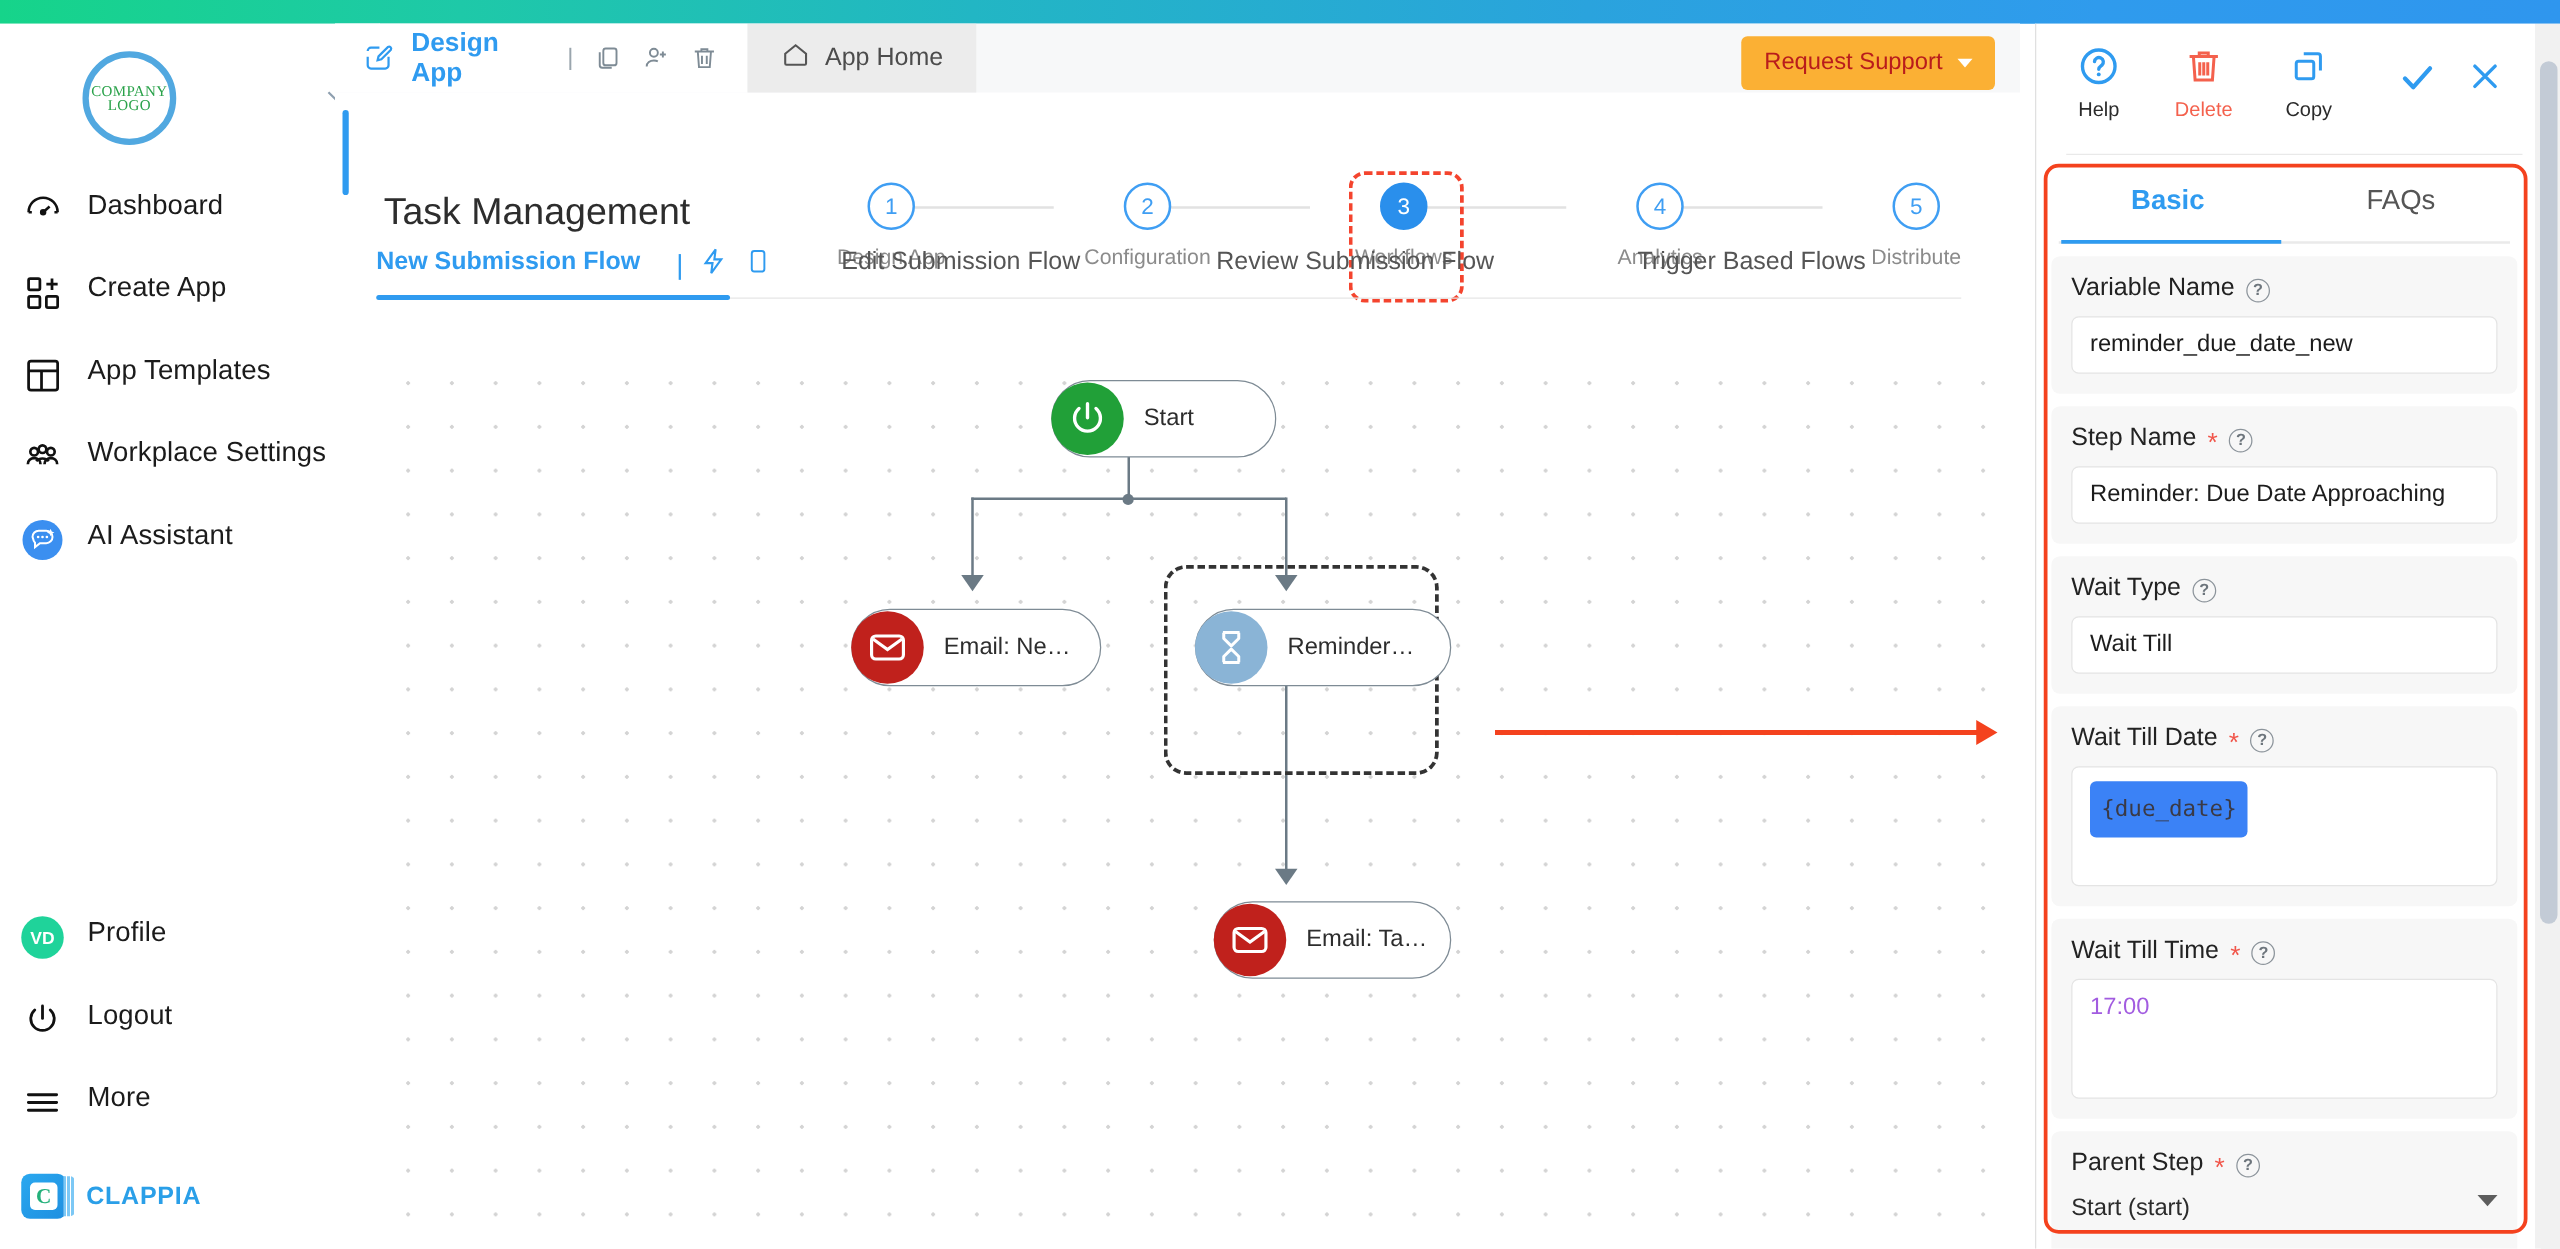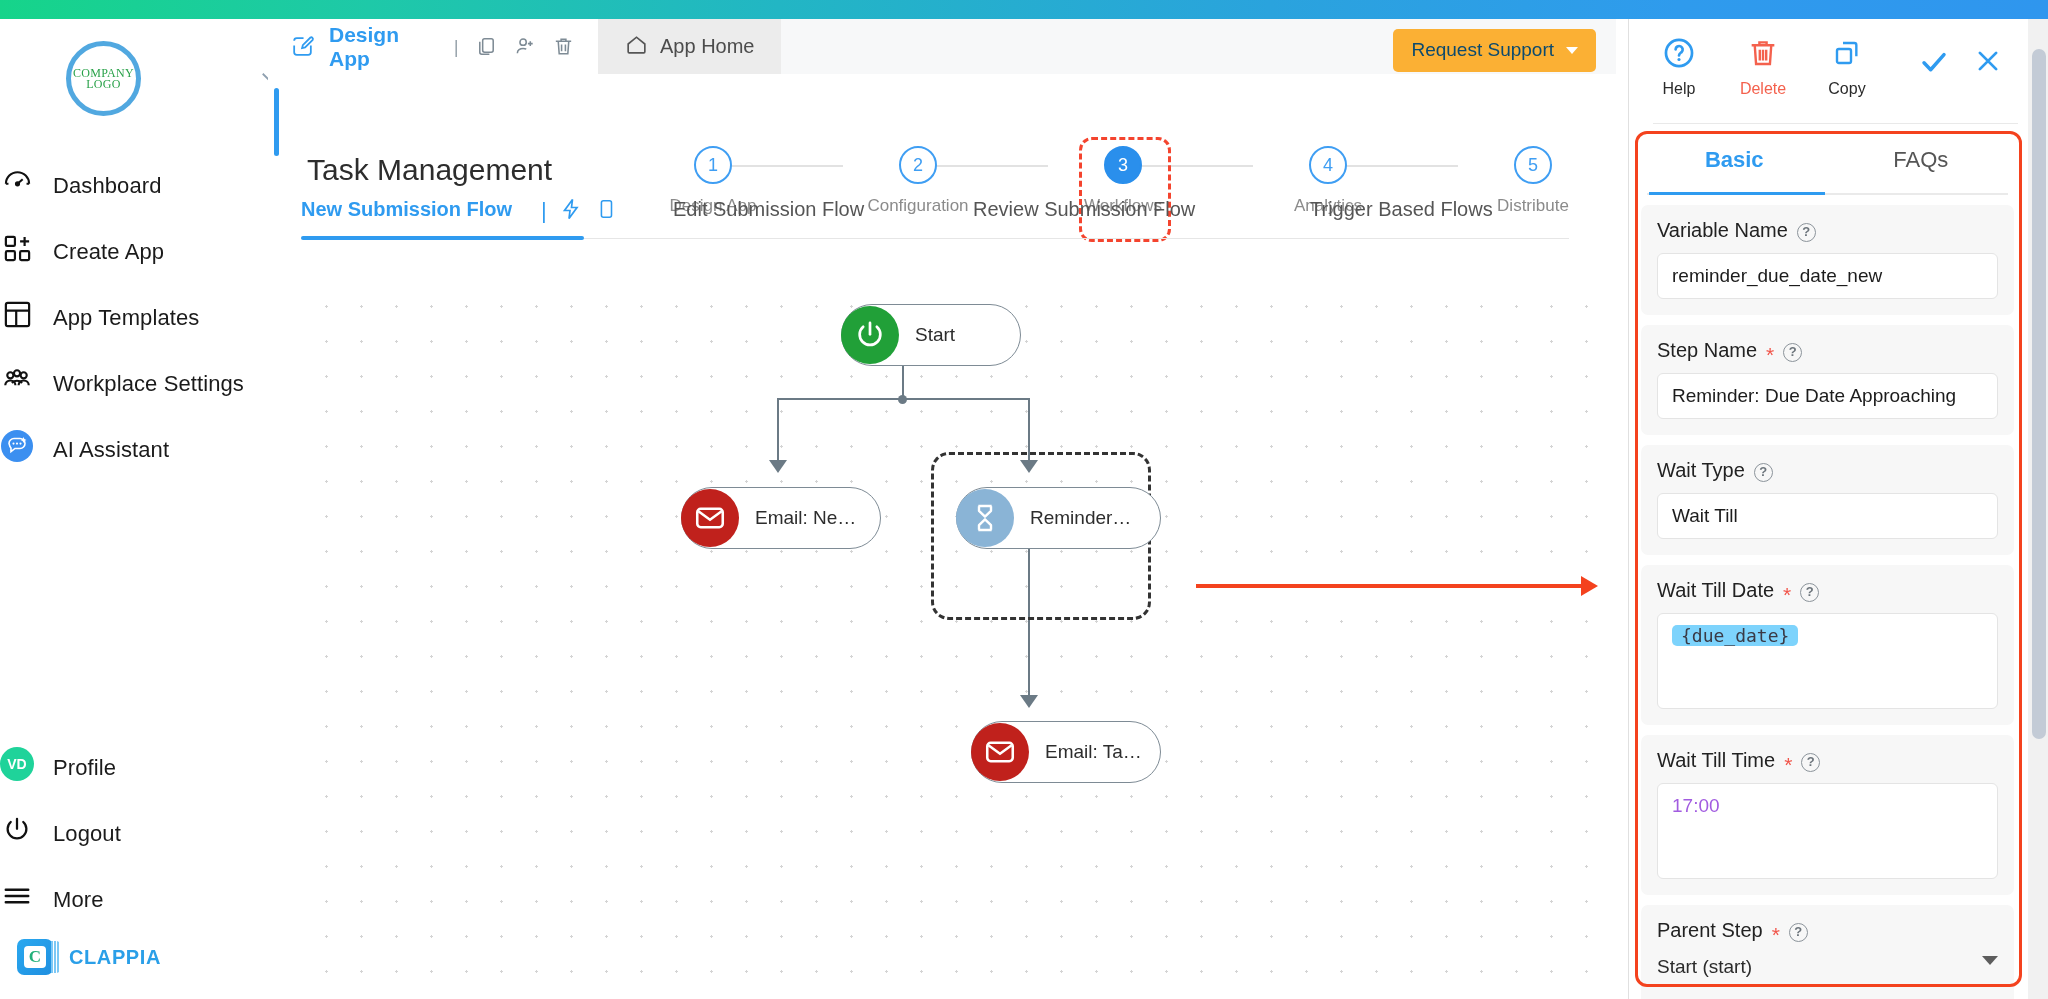--- a/index.html
+++ b/index.html
@@ -32,22 +32,22 @@
   .logo-circle .lt {
     font-family: "Liberation Serif", serif; font-size: 12px; color: #2aa24a;
     line-height: 11px; text-align: center; letter-spacing: .3px;
   }
   .logo-chevron {
     position: absolute; right: 26px; top: 48px; width: 18px; height: 18px;
     color: #8fa0b0;
   }
   .nav { margin-top: 12px; }
   .nav-item {
-    display: flex; align-items: flex-end; gap: 19px;
-    height: 48px; margin-bottom: 18px;
+    display: flex; align-items: flex-start; gap: 19px;
+    height: 48px; padding-left: 17px; margin-bottom: 18px;
     cursor: pointer;
   }
   .nav-item .ico { width: 34px; height: 34px; display: flex; align-items: center; justify-content: center; flex: 0 0 34px; }
   .nav-item .lbl { font-size: 22px; color: #1b1b1b; letter-spacing: .1px; }
   .nav-bottom { position: absolute; left: 0; bottom: 24px; width: 267px; }
   .avatar {
     width: 34px; height: 34px; border-radius: 50%; background: #1fd39a;
     color: #fff; font-size: 14px; font-weight: bold;
     display: flex; align-items: center; justify-content: center;
   }
@@ -82,21 +82,21 @@
   }
   .tb-title { color: #2f9bf0; font-size: 21px; font-weight: bold; }
   .tb-div { color: #9aa5ad; font-size: 19px; margin: 0 2px; }
   .tb-ico { width: 26px; height: 26px; color: #7e8b95; display:flex;align-items:center;justify-content:center; cursor:pointer;}
   .tab-apphome {
     display: flex; align-items: center; gap: 11px; padding: 0 26px;
     background: #ececec; height: 55px; color: #4c4c4c; font-size: 20px;
   }
   .req-support {
     position: absolute; right: 20px; top: 10px;
-    background: #fbb034; color: #0c4a6e; font-size: 19px;
+    background: #fbb034; color: #b91c1c; font-size: 19px;
     border: none; border-radius: 5px; padding: 10px 18px 11px 18px;
     display: flex; align-items: center; gap: 12px; cursor: pointer;
   }
   .caret-dn { width: 0; height: 0; border-left: 6px solid transparent; border-right: 6px solid transparent; border-top: 7px solid #fff; }
 
   .page-head { position: relative; height: 112px; }
   .accent-bar { position: absolute; left: 6px; top: 14px; width: 5px; height: 68px; background: #2f9bf0; border-radius: 3px; }
   .page-title { position: absolute; left: 39px; top: 96px; transform: translateY(-50%); font-size: 30px; color: #2d2d2d; }
 
   .stepper { position: absolute; left: 370px; top: 72px; width: 900px; height: 90px; }
@@ -189,22 +189,22 @@
     width: 19px; height: 19px; border-radius: 50%; border: 1.5px solid #8c949b;
     color: #6d757c; font-size: 13px; line-height: 16px; text-align: center; font-weight: bold;
     display: inline-block; cursor: pointer;
   }
   .ibox {
     margin-top: 11px; background: #fff; border: 1px solid #e4e4e4; border-radius: 6px;
     min-height: 44px; padding: 11px 14px; font-size: 19px; color: #1c1c1c;
   }
   .ibox.tall { min-height: 96px; }
   .chip {
-    display: inline-block; background: #7dd3fc; border-radius: 5px;
-    padding: 0 9px; font-size: 18px; color: #3a3a46;
+    display: inline-block; background: #3b82f6; border-radius: 5px;
+    padding: 12px 9px; font-size: 18px; color: #3a3a46;
     font-family: "DejaVu Sans Mono", monospace;
   }
   .timeval { color: #a25ce0; font-size: 19px; }
   .selectrow {
     margin-top: 14px; border-bottom: 1px solid #9a9a9a; padding-bottom: 23px;
     display: flex; align-items: flex-start; justify-content: space-between;
     font-size: 19px; color: #2b2b2b; cursor: pointer;
   }
   .sel-caret { width: 0; height: 0; border-left: 8px solid transparent; border-right: 8px solid transparent; border-top: 9px solid #5d5d5d; }
 

